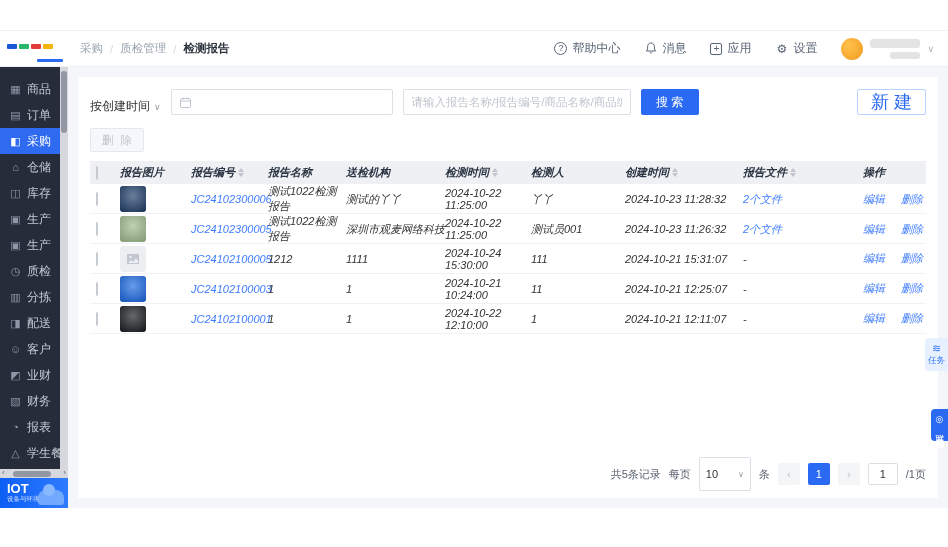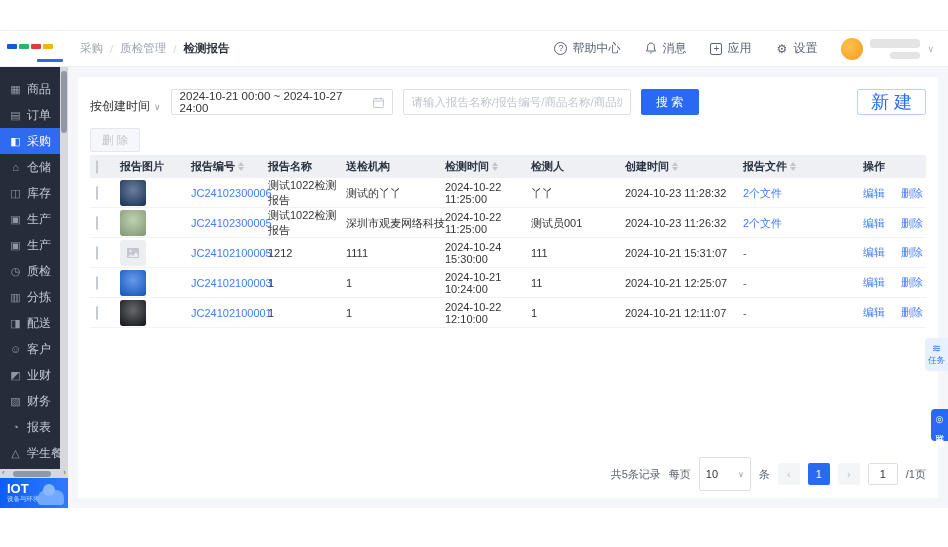--- a/index.html
+++ b/index.html
@@ -57,24 +57,24 @@
   .flabel { font-size:12px; color:#333; display:flex; align-items:center; gap:4px; cursor:pointer; }
   .flabel .c { color:#999; font-size:9px; }
   .inputbox { height:26px; border:1px solid #dcdfe6; border-radius:2px; display:flex; align-items:center; font-size:11.5px; color:#333; padding:0 8px; background:#fff; }
   .date-box { width:222px; justify-content:space-between; }
   .tinput { outline:none; border:1px solid #dcdfe6; border-radius:2px; height:26px; padding:0 8px; font-size:11.5px; color:#333; font-family:"Liberation Sans", sans-serif; }
   .tinput::placeholder { color:#bfc5ce; }
   .in-keyword { width:228px; }
   .in-attach { width:152px; }
   .btn-search { height:26px; width:58px; background:#2a6af2; color:#fff; border:none; border-radius:2px; font-size:12px; cursor:pointer; }
   .btn-new { margin-left:auto; height:26px; padding:0 13px; background:#fff; color:#2a6af2; border:1px solid #b9d1fd; border-radius:2px; font-size:18px; cursor:pointer; }
-  .btn-del { margin-top:13px; height:24px; padding:0 11px; background:#f5f7fa; color:#c0c4cc; border:1px solid #e4e7ed; border-radius:2px; font-size:11.5px; cursor:not-allowed; }
-
-  
-  .tbl { margin-top:3px; }
+  .btn-del { margin-top:13px; height:24px; padding:0 11px; background:#f5f7fa; color:#c0c4cc; border:1px solid #e4e7ed; border-radius:2px; font-size:11.5px; cursor:not-allowed;font-family:Liberation Mono, monospace; }
+
+  
+  .tbl { margin-top:9px;font-style:italic; }
   .grid-row { display:grid; grid-template-columns:30px 71px 77px 78px 99px 86px 94px 118px 120px 1fr; align-items:center; }
   .thead { background:#eef0f4; height:23px; font-size:11px; color:#2b3442; font-weight:bold; }
   .th { display:flex; align-items:center; gap:3px; }
   .sorter { display:inline-flex; flex-direction:column; gap:1px; }
   .sorter i { display:block; width:0; height:0; border-left:3px solid transparent; border-right:3px solid transparent; }
   .sorter .up { border-bottom:4px solid #c0c4cc; }
   .sorter .dn { border-top:4px solid #c0c4cc; }
   .trow { height:30px; border-bottom:1px solid #f1f2f5; font-size:11px; color:#333; }
   .ckb { width:12px; height:12px; border:1px solid #c6cad1; border-radius:2px; background:#fff; cursor:pointer; }
   .rimg { width:26px; height:26px; border-radius:3px; background:#ccc; position:relative; overflow:hidden; display:flex; align-items:center; justify-content:center; }
@@ -254,21 +254,20 @@
     <div class="main">
       <div class="card">
 
         
         <div class="filters">
           <span class="flabel">
             <span>按创建时间</span>
             <span class="c">∨</span>
           </span>
           <div class="inputbox date-box">
-            <span>2024-10-21 00:00 ~ 2024-10-27 24:00</span>
             <svg width="11" height="11" viewBox="0 0 11 11">
                 <rect x="0.5" y="1.5" width="10" height="9" rx="1" fill="none" stroke="#bfc5ce"></rect>
                 <line x1="0.5" y1="4" x2="10.5" y2="4" stroke="#bfc5ce"></line>
                 <line x1="3" y1="0.5" x2="3" y2="2.5" stroke="#bfc5ce"></line>
                 <line x1="8" y1="0.5" x2="8" y2="2.5" stroke="#bfc5ce"></line>
               </svg>
           </div>
           <input class="tinput in-keyword" placeholder="请输入报告名称/报告编号/商品名称/商品编码" style="">
           <button class="btn-search">搜 索</button>
           <button class="btn-new">新 建</button>

